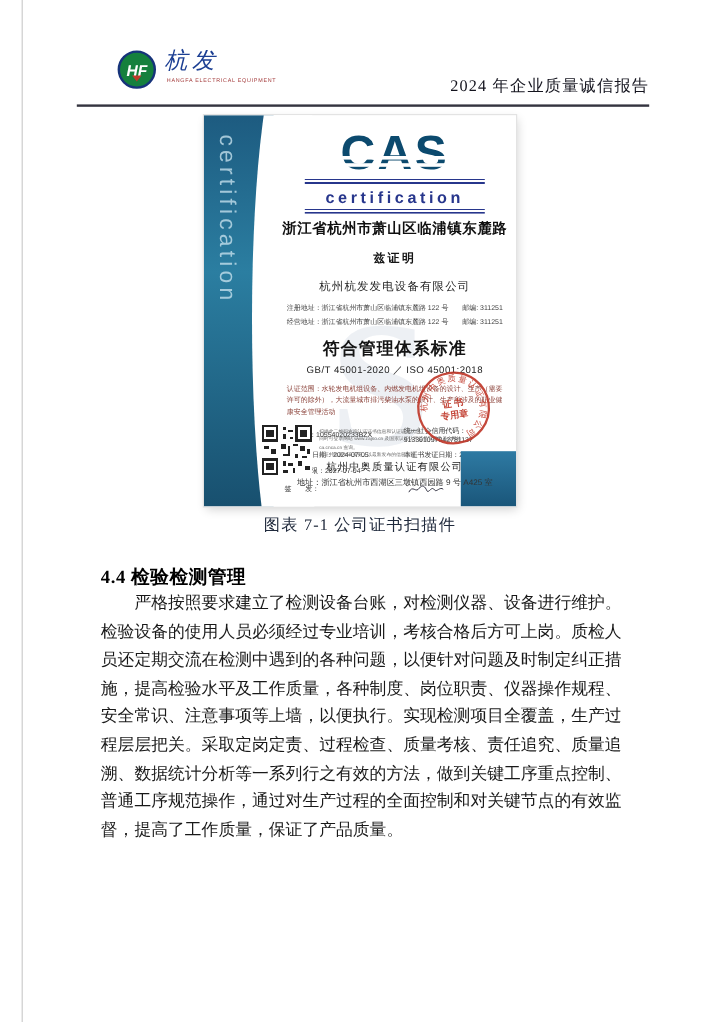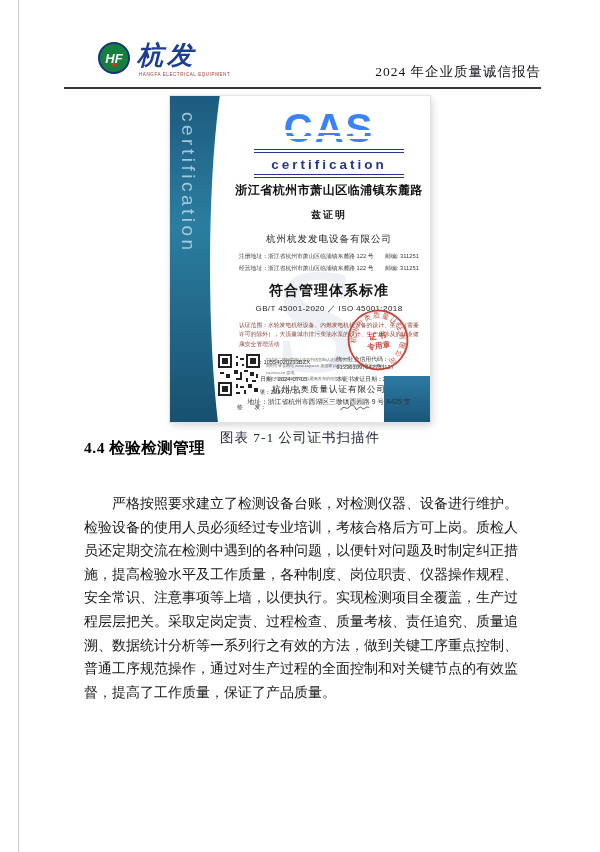--- a/index.html
+++ b/index.html
@@ -19,21 +19,21 @@
     font-size:13px; display:flex; align-items:center; justify-content:center; position:relative;
     border:2px solid #16337a;
   }
   .logo-circle .wedge {
     position:absolute; bottom:4px; left:50%; transform:translateX(-50%);
     width:0; height:0; border-left:4px solid transparent; border-right:4px solid transparent;
     border-top:5px solid #c0392b;
   }
   .logo-text { margin-left:7px; }
   .brand {
-    font-size:26px; line-height:1.1; font-weight:bold; font-style:italic;
+    font-size:19px; line-height:1.1; font-weight:normal; font-style:italic;
     color:#1c3f93; letter-spacing:4px; font-family:"Liberation Serif",serif;
   }
   .brand-sub {
     font-size:4.5px; color:#a33a3a; letter-spacing:0.6px;
     font-family:"Liberation Sans",sans-serif; margin-top:1px; margin-left:2px;
   }
   .report-title { position:absolute; right:59px; top:63px; font-size:13.5px; color:#14141e; letter-spacing:1px; }
   .hdr-rule { position:absolute; left:64px; right:59px; top:87px; height:2px; background:#34343f; }
 
   
@@ -61,21 +61,21 @@
     font-size:150px; font-weight:bold; color:rgba(190,200,215,0.28);
     font-family:"Liberation Serif",serif; line-height:1;
   }
   .cert-body {
     position:absolute; left:58px; top:0; right:0; bottom:0; z-index:4;
     text-align:center; font-family:"Liberation Sans",sans-serif;
   }
   .cas-logo { margin-top:12px; }
   .cas-word {
     display:inline-block; position:relative; line-height:1;
-    font-size:40px; font-weight:bold; letter-spacing:2px; color:#3b82f6;
+    font-size:40px; font-weight:bold; letter-spacing:2px; color:#0c4a6e;
     font-family:"Liberation Sans",sans-serif;
   }
   .cas-word::before, .cas-word::after {
     content:""; position:absolute; left:-3px; right:-3px; height:2.6px; background:#fff;
   }
   .cas-word::before { top:56%; }
   .cas-word::after  { top:71%; }
   .cas-lines {
     width:150px; height:6px; margin:1px auto 0;
     background:repeating-linear-gradient(180deg,#27368c 0 1.3px, transparent 1.3px 3px);
@@ -114,21 +114,21 @@
   }
   .issuer { position:absolute; left:58px; right:0; top:288px; z-index:5; text-align:center; font-size:8.5px; color:#1c1c1c; letter-spacing:1px; font-family:"Liberation Sans",sans-serif; }
   .issuer-addr { position:absolute; left:58px; right:0; top:301px; z-index:5; text-align:center; font-size:6.8px; color:#333; font-family:"Liberation Sans",sans-serif; }
   .corner-block {
     position:absolute; right:0; bottom:0; width:46px; height:46px; z-index:4;
     background:linear-gradient(180deg,#2e7aa3 0%, #1a567a 100%);
   }
 
   
   .fig-caption { position:absolute; left:0; right:0; top:429px; text-align:center; font-size:13.5px; color:#202a3c; letter-spacing:1px; }
-  .sec-heading { position:absolute; left:84px; top:438px; font-size:15.5px; font-weight:bold; color:#000; letter-spacing:0.5px; }
+  .sec-heading { position:absolute; left:84px; top:471px; font-size:15.5px; font-weight:bold; color:#000; letter-spacing:0.5px; }
   .body-text {
     position:absolute; left:84px; top:492px; width:434px;
     font-size:14px; line-height:23.6px; text-align:justify; text-justify:inter-ideograph;
     text-indent:2em; color:#191919;
   }
   .page-num { position:absolute; left:0; right:0; top:786px; text-align:center; font-size:11px; color:#3c3c3c; font-family:"Liberation Sans",sans-serif; }
 </style>
 </head>
 <body>
 

